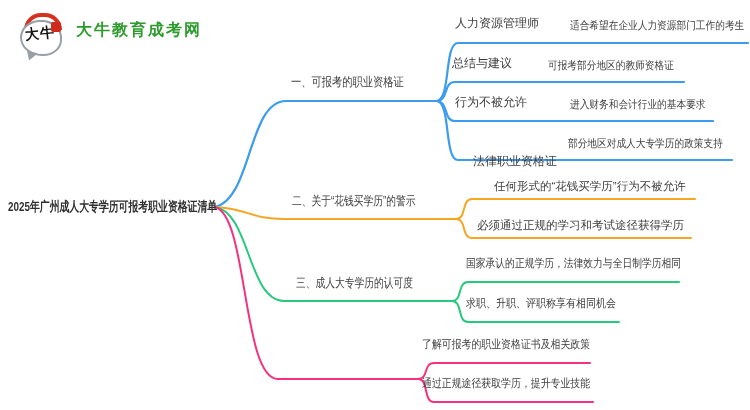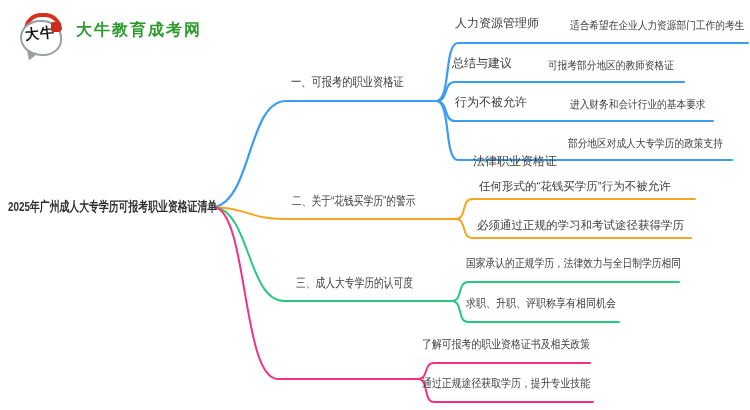--- a/index.html
+++ b/index.html
@@ -70,21 +70,21 @@
   <div class="node t-label" style="left:455px;top:17px;">人力资源管理师</div>
   <div class="node t-desc" style="left:570px;top:19px;">适合希望在企业人力资源部门工作的考生</div>
   <div class="node t-label" style="left:452px;top:57px;">总结与建议</div>
   <div class="node t-desc" style="left:548px;top:59px;">可报考部分地区的教师资格证</div>
   <div class="node t-label" style="left:455px;top:96px;">行为不被允许</div>
   <div class="node t-desc" style="left:570px;top:98px;">进入财务和会计行业的基本要求</div>
   <div class="node t-label" style="left:473px;top:135px;margin-top:20px;">法律职业资格证</div>
   <div class="node t-desc" style="left:568px;top:137px;">部分地区对成人大专学历的政策支持</div>
 
   <div class="node t-branch" style="left:292px;top:194px;transform:scaleX(.78);">二、关于“花钱买学历”的警示</div>
-  <div class="node t-sub" style="left:479px;top:180px;">任何形式的“花钱买学历”行为不被允许</div>
+  <div class="node t-sub" style="left:494px;top:180px;">任何形式的“花钱买学历”行为不被允许</div>
   <div class="node t-sub" style="left:477px;top:219px;text-align:center;">必须通过正规的学习和考试途径获得学历</div>
 
   <div class="node t-branch" style="left:296px;top:276px;transform:scaleX(.78);">三、成人大专学历的认可度</div>
   <div class="node t-sub" style="left:466px;top:257px;transform:scaleX(.85);">国家承认的正规学历，法律效力与全日制学历相同</div>
   <div class="node t-sub" style="left:466px;top:297px;transform:scaleX(.87);">求职、升职、评职称享有相同机会</div>
 
   <div class="node t-sub" style="left:422px;top:338px;transform:scaleX(.86);">了解可报考的职业资格证书及相关政策</div>
   <div class="node t-sub" style="left:422px;top:377px;transform:scaleX(.86);">通过正规途径获取学历，提升专业技能</div>
 
 </div>

